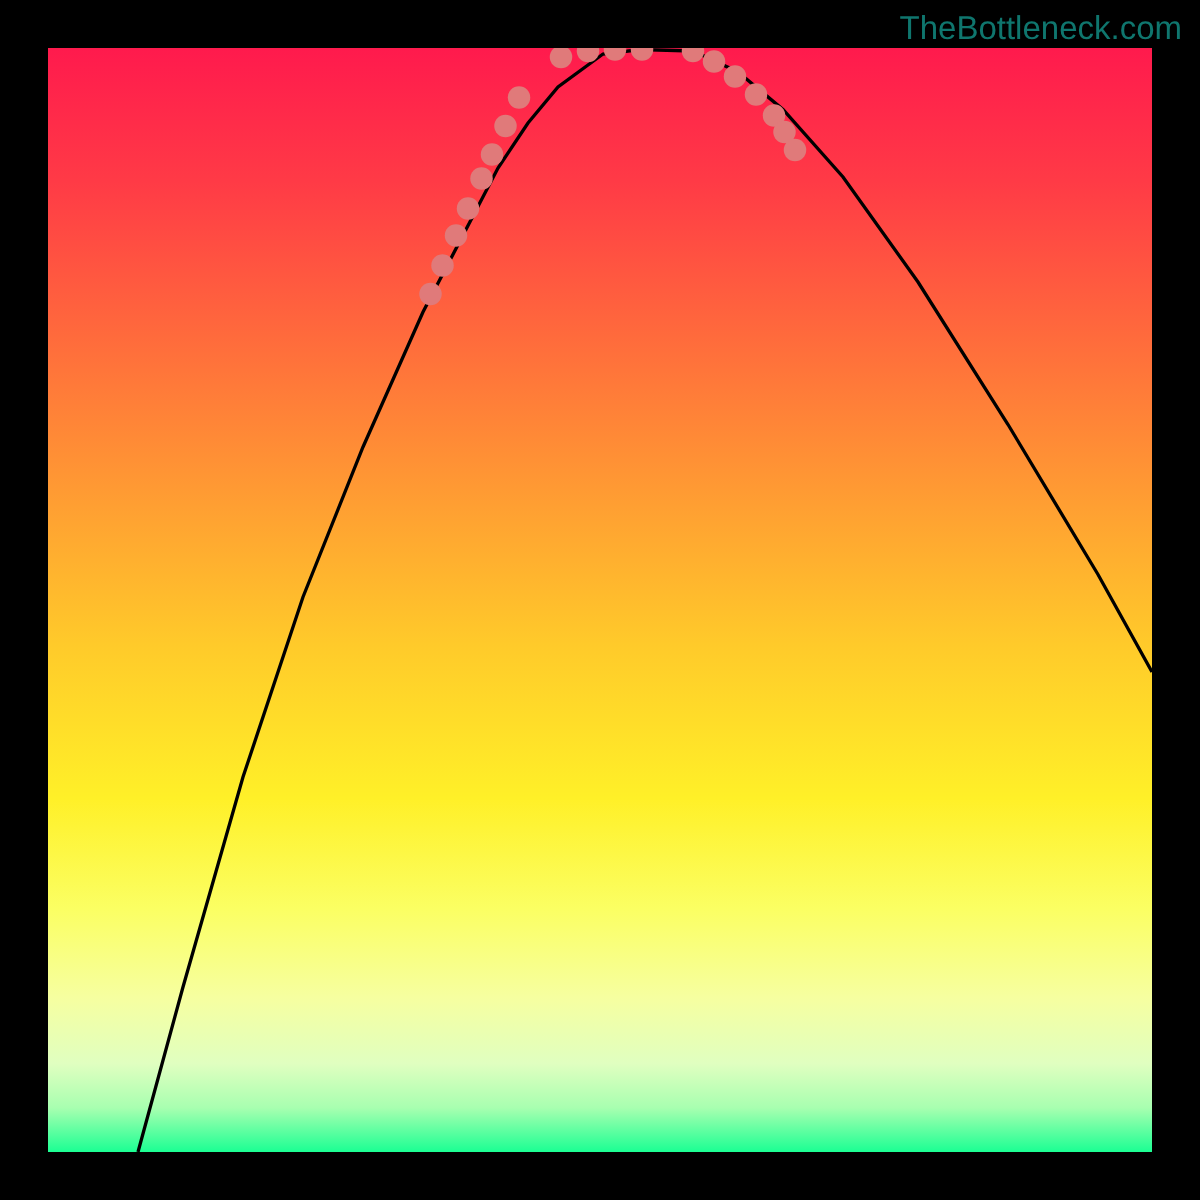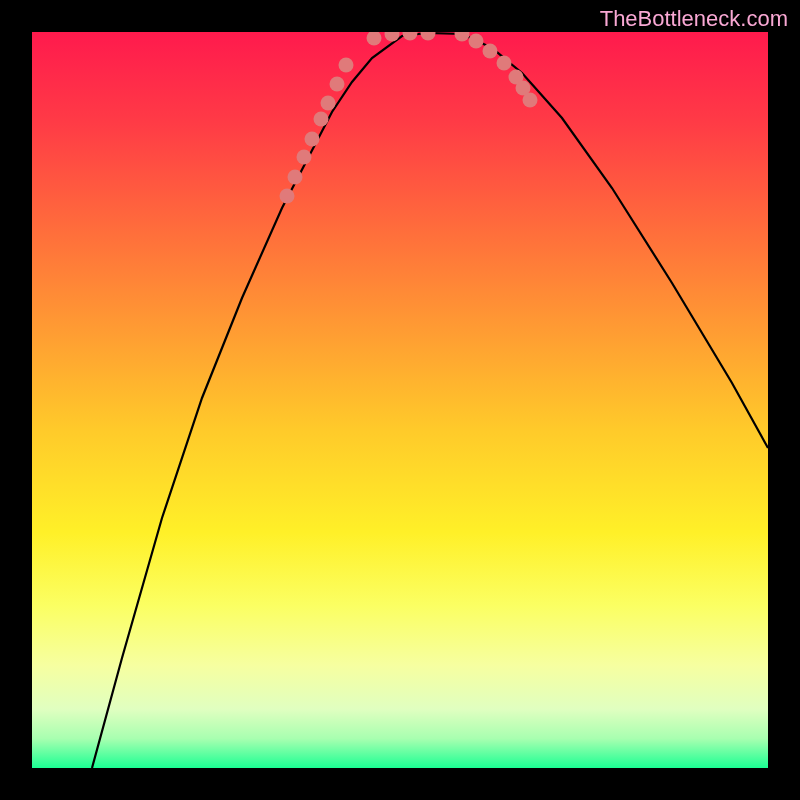--- a/index.html
+++ b/index.html
@@ -33,21 +33,21 @@
       #f6ffa0 86%,
       #e0ffc0 92%,
       #a8ffb0 96%,
       #1bff93 100%
     );
   }
   .watermark {
     position: absolute;
     top: 6px;
     right: 12px;
-    color: #f9a8d4;
+    color: #0f766e;
     font-size: 22px;
     font-weight: 500;
     z-index: 10;
   }
   svg.curve {
     position: absolute;
     inset: 0;
     width: 100%;
     height: 100%;
     z-index: 5;

